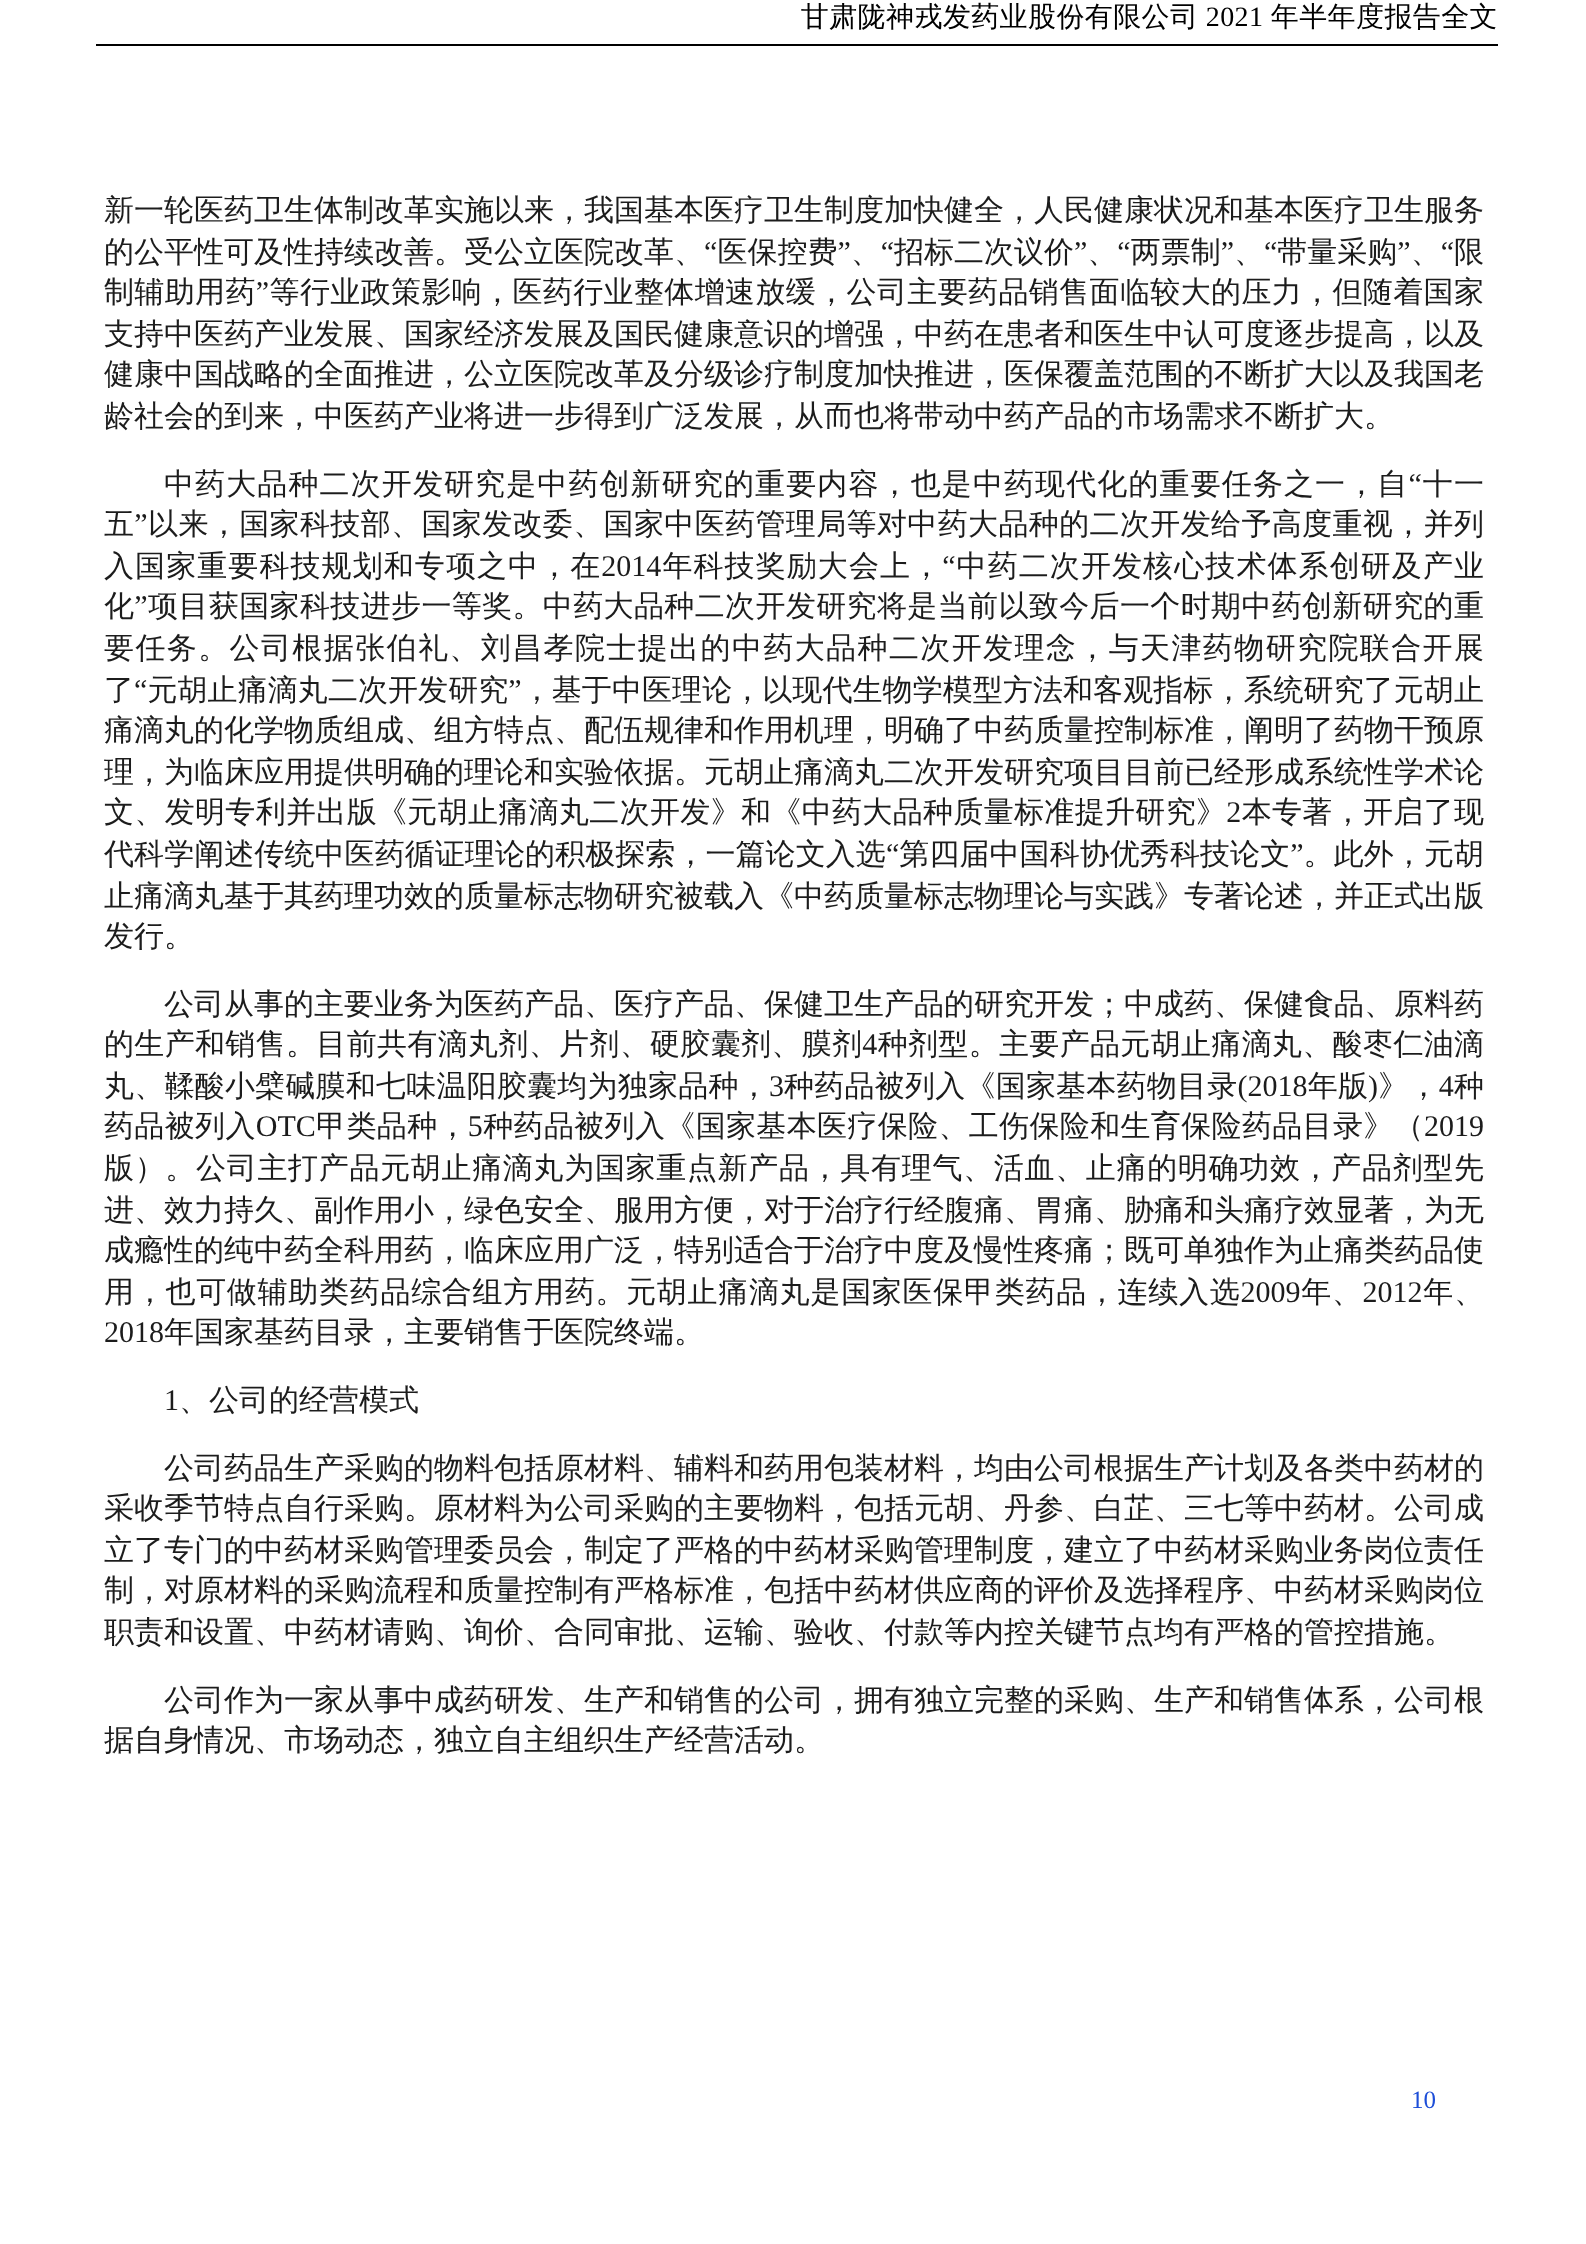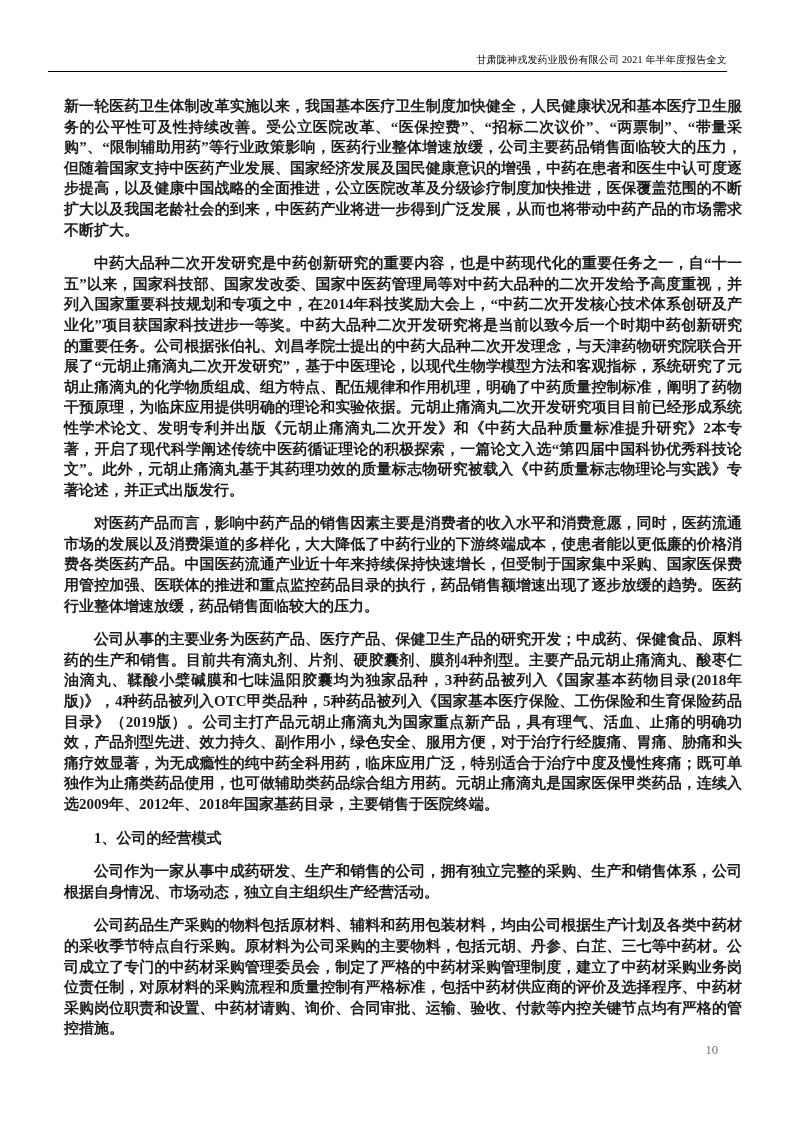--- a/index.html
+++ b/index.html
@@ -16,69 +16,67 @@
   .page {
     position: relative;
     width: 793px;
     height: 1122px;
     background: #ffffff;
     overflow: hidden;
   }
   .running-header {
     position: absolute;
     left: 48px;
-    right: 66px;
+    right: 44px;
     top: 0;
-    padding-top: 53px;
     padding-bottom: 4px;
     border-bottom: 1.6px solid #000000;
     text-align: right;
-    font-size: 10px;
+    font-size: 14px;
     letter-spacing: 0.2px;
     color: #000000;
     white-space: nowrap;
   }
   .doc-body {
     position: absolute;
     left: 48px;
     top: 96px;
     width: 694px;
     font-size: 15px;
     line-height: 20.6px;
     text-align: justify;
   }
   .doc-body p,
   .doc-body h3 {
-    margin: 0 0 13px 16px;
+    margin: 0 0 13px 4px;
     padding: 0;
     font-size: 15px;
-    font-weight: bold;
+    font-weight: normal;
     line-height: 20.6px;
   }
   .indent {
     text-indent: 2em;
   }
   .page-number {
     position: absolute;
     right: 75px;
     bottom: 64px;
     font-size: 12.5px;
-    color: #737373;
+    color: #1d4ed8;
   }
 </style>
 </head>
 <body>
 
 <div class="page">
   <div class="running-header">
     <span>甘肃陇神戎发药业股份有限公司 2021 年半年度报告全文</span>
   </div>
   <div class="doc-body">
       <p class="">新一轮医药卫生体制改革实施以来，我国基本医疗卫生制度加快健全，人民健康状况和基本医疗卫生服务的公平性可及性持续改善。受公立医院改革、“医保控费”、“招标二次议价”、“两票制”、“带量采购”、“限制辅助用药”等行业政策影响，医药行业整体增速放缓，公司主要药品销售面临较大的压力，但随着国家支持中医药产业发展、国家经济发展及国民健康意识的增强，中药在患者和医生中认可度逐步提高，以及健康中国战略的全面推进，公立医院改革及分级诊疗制度加快推进，医保覆盖范围的不断扩大以及我国老龄社会的到来，中医药产业将进一步得到广泛发展，从而也将带动中药产品的市场需求不断扩大。</p>
       <p class="indent">中药大品种二次开发研究是中药创新研究的重要内容，也是中药现代化的重要任务之一，自“十一五”以来，国家科技部、国家发改委、国家中医药管理局等对中药大品种的二次开发给予高度重视，并列入国家重要科技规划和专项之中，在2014年科技奖励大会上，“中药二次开发核心技术体系创研及产业化”项目获国家科技进步一等奖。中药大品种二次开发研究将是当前以致今后一个时期中药创新研究的重要任务。公司根据张伯礼、刘昌孝院士提出的中药大品种二次开发理念，与天津药物研究院联合开展了“元胡止痛滴丸二次开发研究”，基于中医理论，以现代生物学模型方法和客观指标，系统研究了元胡止痛滴丸的化学物质组成、组方特点、配伍规律和作用机理，明确了中药质量控制标准，阐明了药物干预原理，为临床应用提供明确的理论和实验依据。元胡止痛滴丸二次开发研究项目目前已经形成系统性学术论文、发明专利并出版《元胡止痛滴丸二次开发》和《中药大品种质量标准提升研究》2本专著，开启了现代科学阐述传统中医药循证理论的积极探索，一篇论文入选“第四届中国科协优秀科技论文”。此外，元胡止痛滴丸基于其药理功效的质量标志物研究被载入《中药质量标志物理论与实践》专著论述，并正式出版发行。</p>
-      <p class="indent">对医药产品而言，影响中药产品的销售因素主要是消费者的收入水平和消费意愿，同时，医药流通市场的发展以及消费渠道的多样化，大大降低了中药行业的下游终端成本，使患者能以更低廉的价格消费各类医药产品。中国医药流通产业近十年来持续保持快速增长，但受制于国家集中采购、国家医保费用管控加强、医联体的推进和重点监控药品目录的执行，药品销售额增速出现了逐步放缓的趋势。医药行业整体增速放缓，药品销售面临较大的压力。</p>
       <p class="indent">公司从事的主要业务为医药产品、医疗产品、保健卫生产品的研究开发；中成药、保健食品、原料药的生产和销售。目前共有滴丸剂、片剂、硬胶囊剂、膜剂4种剂型。主要产品元胡止痛滴丸、酸枣仁油滴丸、鞣酸小檗碱膜和七味温阳胶囊均为独家品种，3种药品被列入《国家基本药物目录(2018年版)》，4种药品被列入OTC甲类品种，5种药品被列入《国家基本医疗保险、工伤保险和生育保险药品目录》（2019版）。公司主打产品元胡止痛滴丸为国家重点新产品，具有理气、活血、止痛的明确功效，产品剂型先进、效力持久、副作用小，绿色安全、服用方便，对于治疗行经腹痛、胃痛、胁痛和头痛疗效显著，为无成瘾性的纯中药全科用药，临床应用广泛，特别适合于治疗中度及慢性疼痛；既可单独作为止痛类药品使用，也可做辅助类药品综合组方用药。元胡止痛滴丸是国家医保甲类药品，连续入选2009年、2012年、2018年国家基药目录，主要销售于医院终端。</p>
       <h3 class="indent">1、公司的经营模式</h3>
+      <p class="indent">公司药品生产采购的物料包括原材料、辅料和药用包装材料，均由公司根据生产计划及各类中药材的采收季节特点自行采购。原材料为公司采购的主要物料，包括元胡、丹参、白芷、三七等中药材。公司成立了专门的中药材采购管理委员会，制定了严格的中药材采购管理制度，建立了中药材采购业务岗位责任制，对原材料的采购流程和质量控制有严格标准，包括中药材供应商的评价及选择程序、中药材采购岗位职责和设置、中药材请购、询价、合同审批、运输、验收、付款等内控关键节点均有严格的管控措施。</p>
       <p class="indent">公司作为一家从事中成药研发、生产和销售的公司，拥有独立完整的采购、生产和销售体系，公司根据自身情况、市场动态，独立自主组织生产经营活动。</p>
-      <p class="indent">公司药品生产采购的物料包括原材料、辅料和药用包装材料，均由公司根据生产计划及各类中药材的采收季节特点自行采购。原材料为公司采购的主要物料，包括元胡、丹参、白芷、三七等中药材。公司成立了专门的中药材采购管理委员会，制定了严格的中药材采购管理制度，建立了中药材采购业务岗位责任制，对原材料的采购流程和质量控制有严格标准，包括中药材供应商的评价及选择程序、中药材采购岗位职责和设置、中药材请购、询价、合同审批、运输、验收、付款等内控关键节点均有严格的管控措施。</p>
     </div>
   <div class="page-number">10</div>
 </div>
 
 </body></html>

